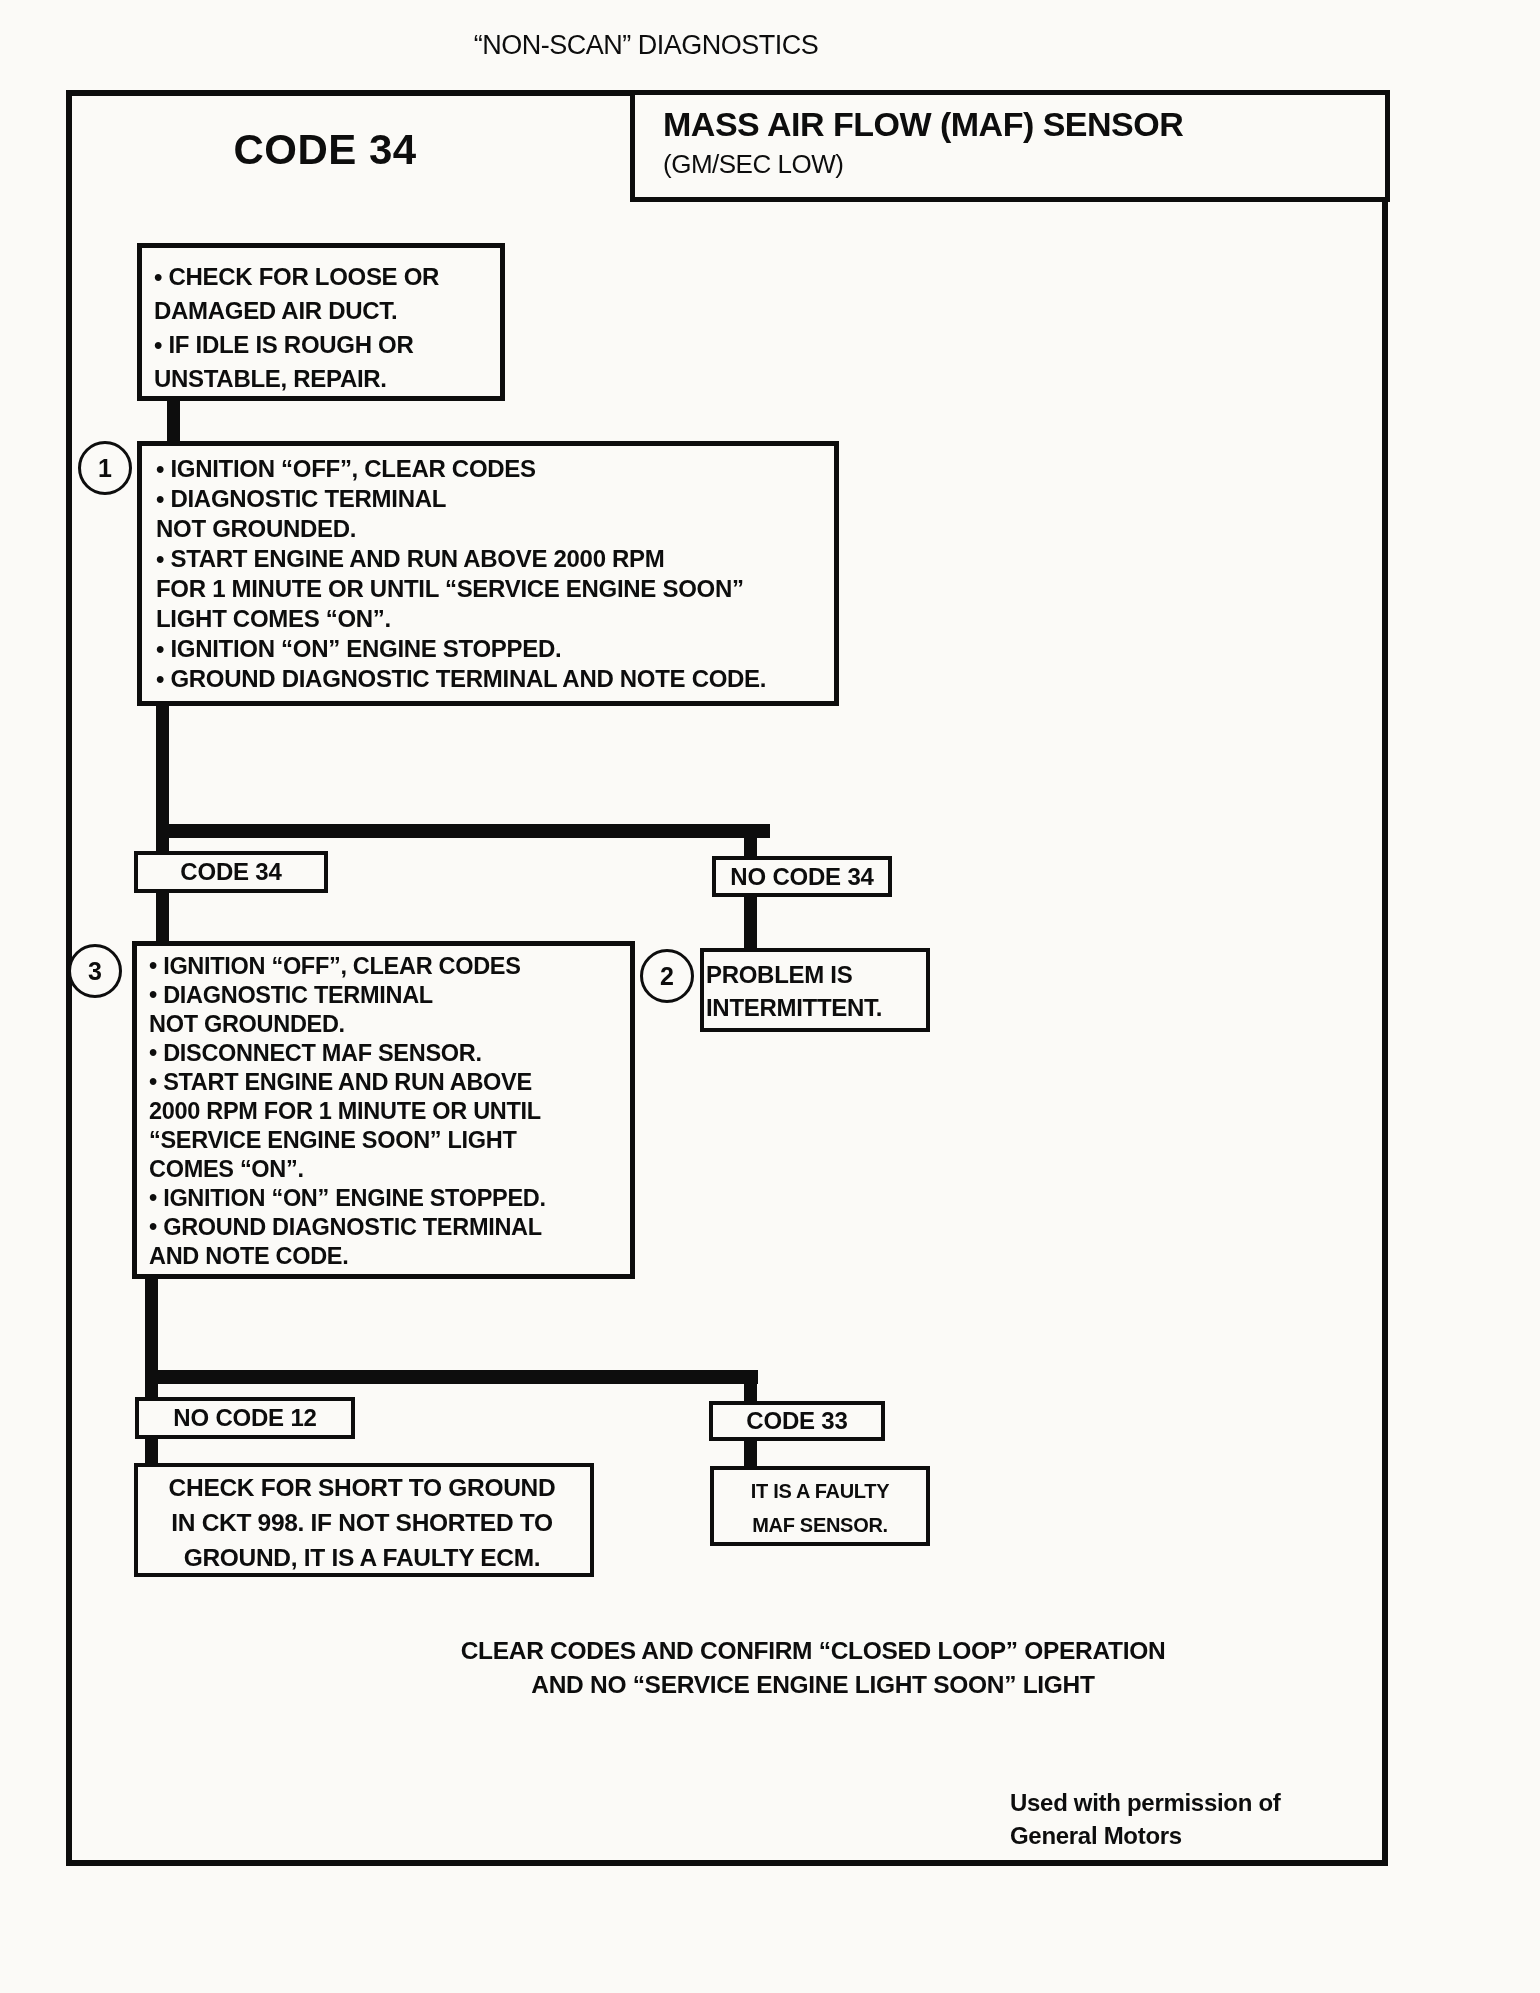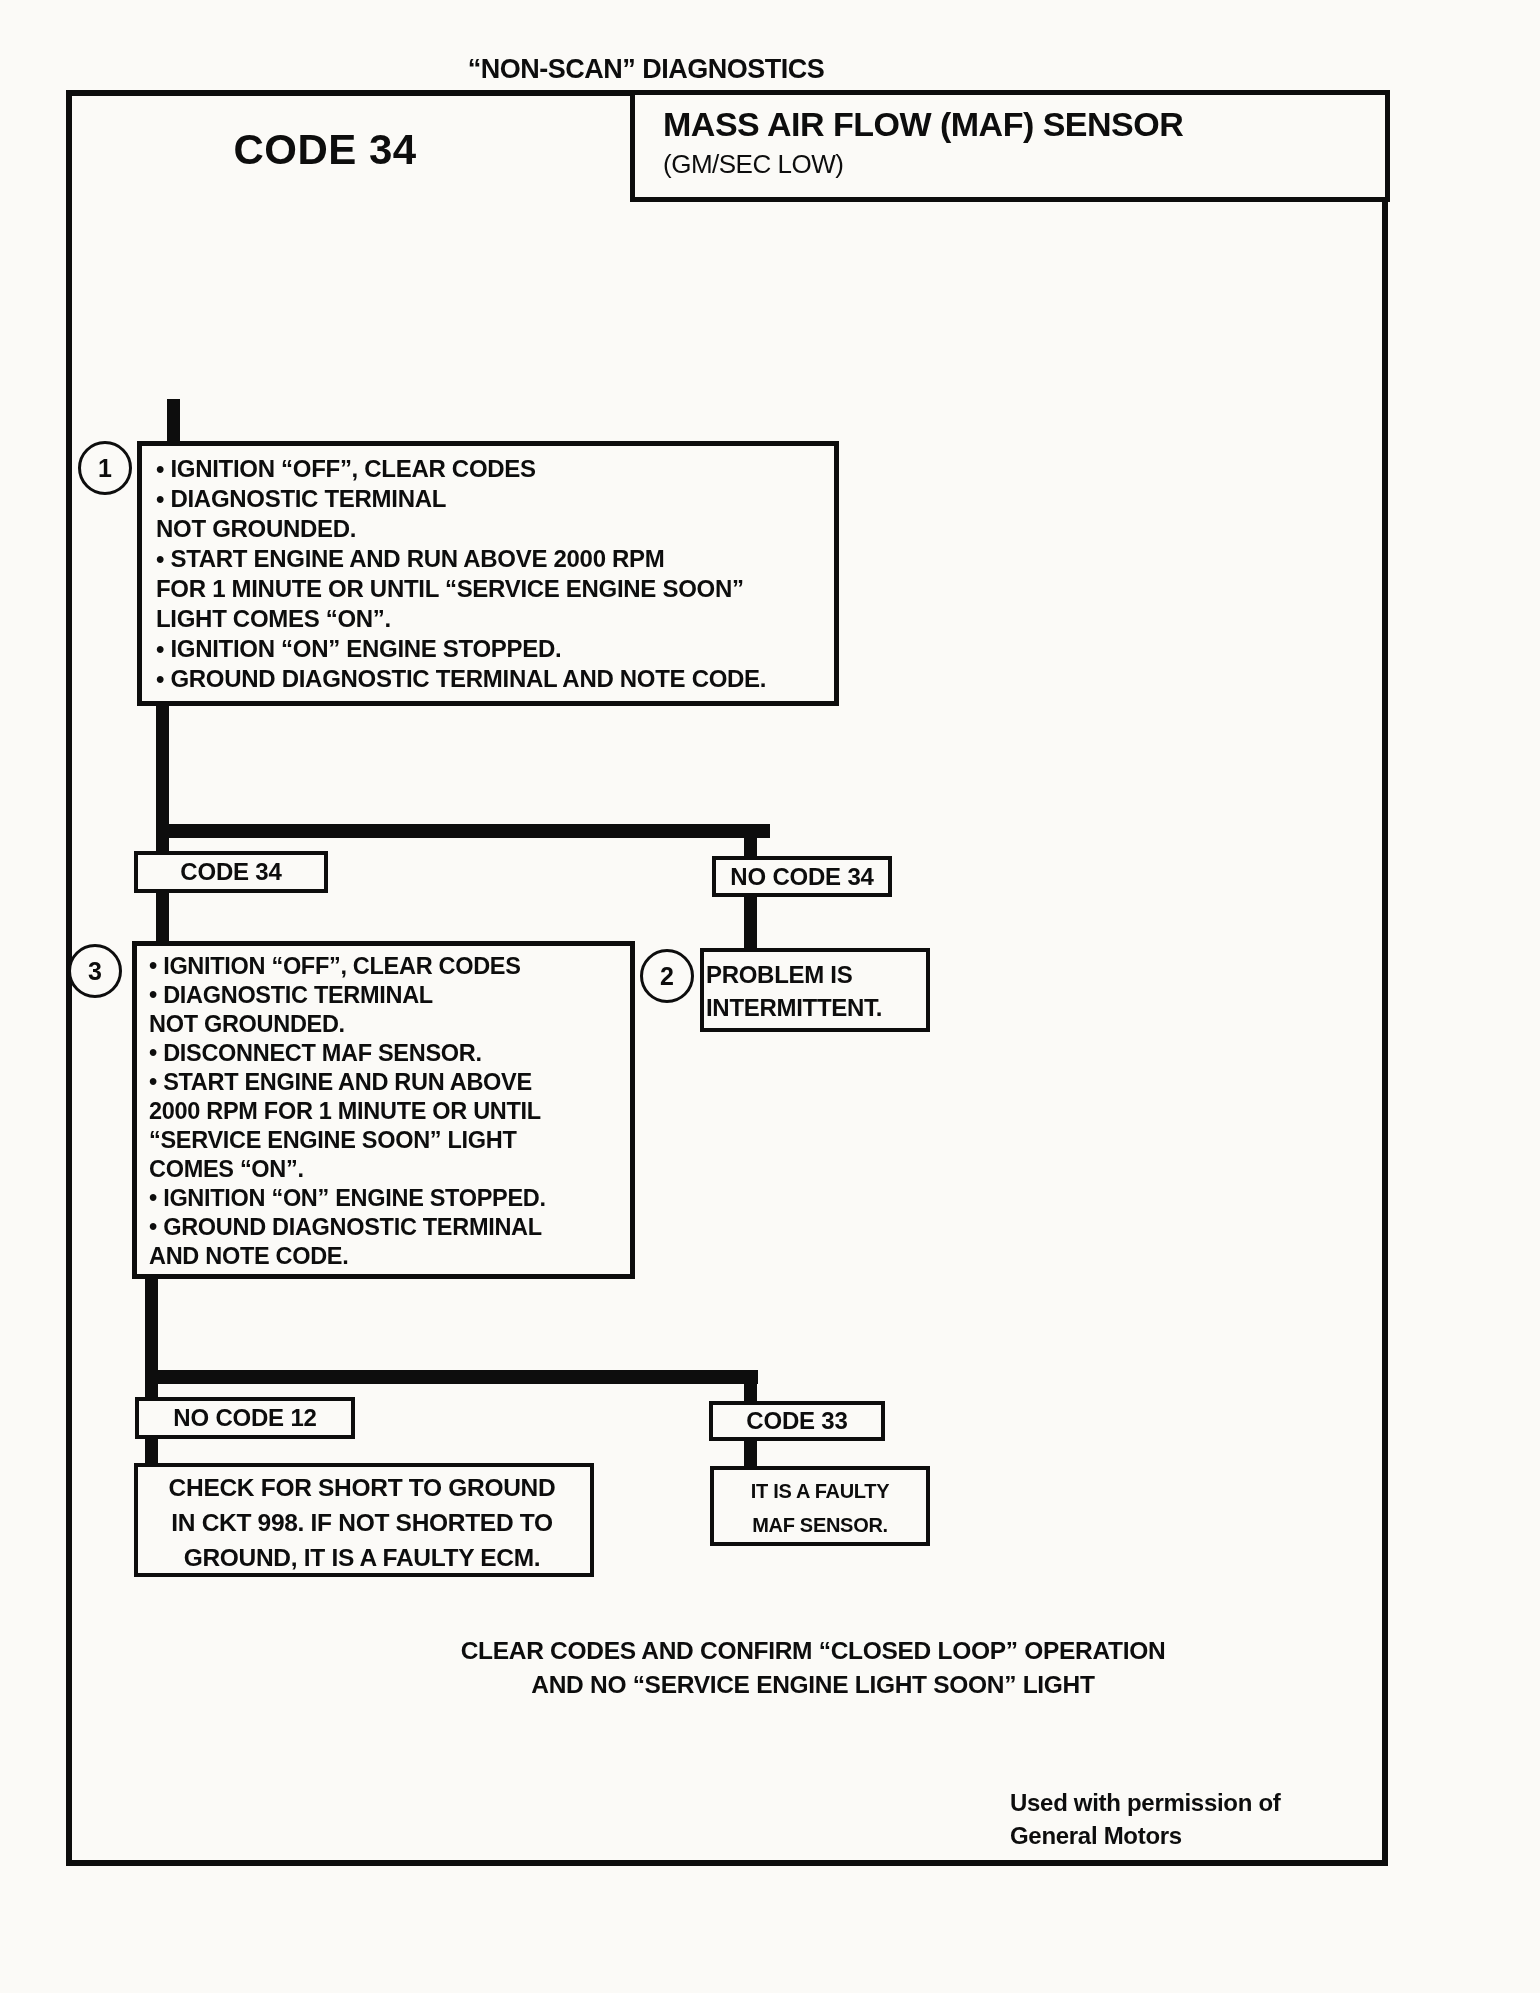--- a/index.html
+++ b/index.html
@@ -6,23 +6,22 @@
   .page {
     position: relative;
     width: 1540px; height: 1993px;
     background: #fbfaf7;
     font-family: "Liberation Sans", "DejaVu Sans", sans-serif;
     color: #0d0d0d;
     overflow: hidden;
   }
   .page-title {
     position: absolute; left: 346px; top: 30px; width: 600px;
-    text-align: center; font-size: 27px; font-weight: 700;
+    text-align: center; font-size: 27px; font-weight: 400;
     letter-spacing: -0.5px;
-    margin-top: 24px;
   }
   .outer-frame {
     position: absolute; left: 66px; top: 90px;
     width: 1322px; height: 1776px;
     border: 6px solid #0d0d0d; box-sizing: border-box;
     background: transparent;
   }
   .header-box {
     position: absolute; left: 630px; top: 90px; width: 760px; height: 112px;
     border: 5px solid #0d0d0d; box-sizing: border-box; background: #fbfaf7;
@@ -95,20 +94,26 @@
   <div class="code-heading">CODE 34</div>
 
   <div class="vline" style="left:167px; top:399px; width:13px; height:46px;"></div>
   <div class="vline" style="left:156px; top:704px; width:13px; height:240px;"></div>
   <div class="hline" style="left:156px; top:824px; width:614px; height:14px;"></div>
   <div class="vline" style="left:744px; top:824px; width:13px; height:128px;"></div>
   <div class="vline" style="left:145px; top:1277px; width:13px; height:189px;"></div>
   <div class="hline" style="left:145px; top:1370px; width:613px; height:14px;"></div>
   <div class="vline" style="left:744px; top:1370px; width:13px; height:99px;"></div>
 
+  <div class="tbox box-a">
+      <div>• CHECK FOR LOOSE OR</div>
+      <div>DAMAGED AIR DUCT.</div>
+      <div>•  IF IDLE IS ROUGH OR</div>
+      <div>UNSTABLE, REPAIR.</div>
+    </div>
 
   <div class="circle" style="left:78px; top:441px;">
     <span>1</span>
   </div>
   <div class="tbox box-b">
       <div>• IGNITION “OFF”, CLEAR CODES</div>
       <div>• DIAGNOSTIC TERMINAL</div>
       <div>NOT GROUNDED.</div>
       <div>• START ENGINE AND RUN ABOVE 2000 RPM</div>
       <div>FOR 1 MINUTE  OR UNTIL “SERVICE ENGINE SOON”</div>

